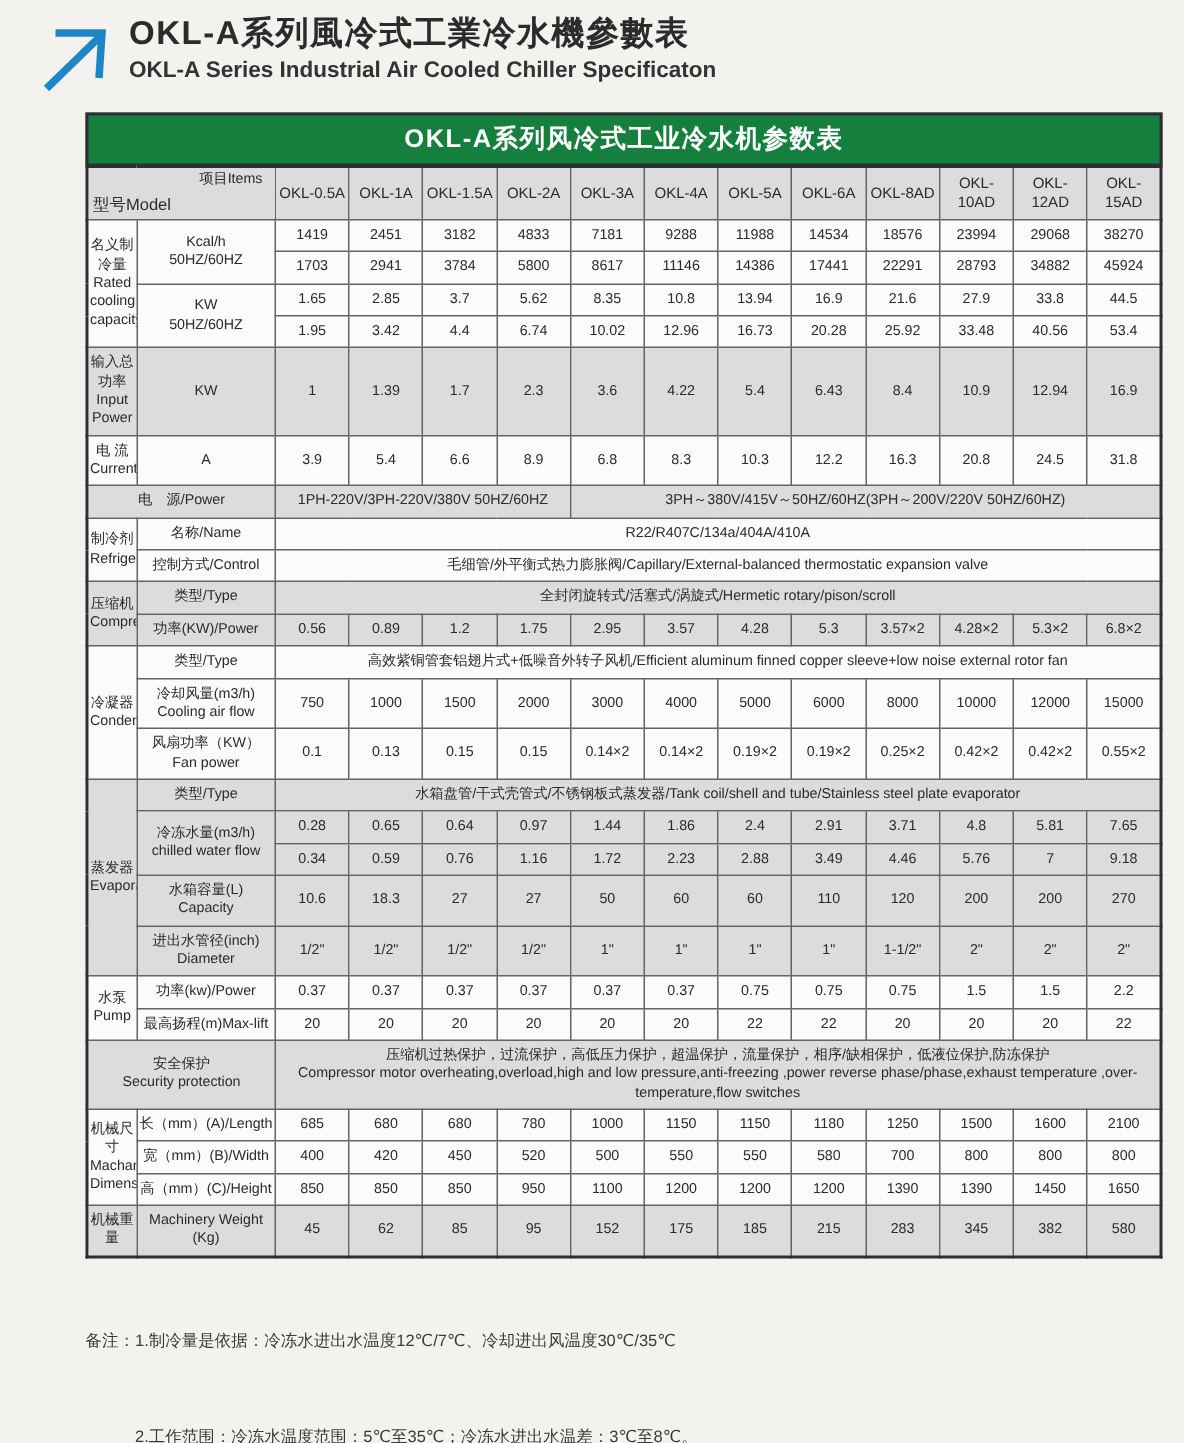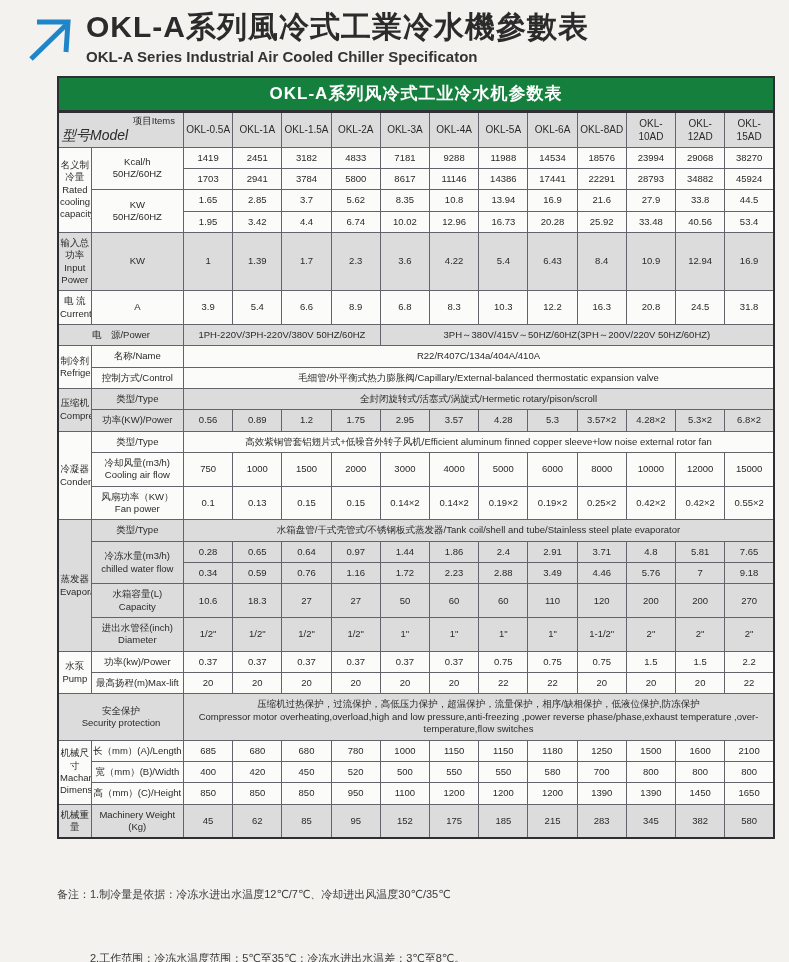--- a/index.html
+++ b/index.html
@@ -9,21 +9,21 @@
     font-family:"Liberation Sans","DejaVu Sans",sans-serif;
     color:#2e2e2e;
     -webkit-font-smoothing:antialiased;
   }
   .page{position:relative;width:789px;height:962px;}
 
   
   .doc-header{display:flex;align-items:flex-start;padding:8px 0 0 24px;}
   .logo{display:block;width:54px;height:52px;margin-top:4px;flex:0 0 auto;}
   .titles{margin-left:8px;}
-  .title-zh{font-size:30px;font-weight:bold;color:#2b2b2b;letter-spacing:1px;line-height:1.25;}
+  .title-zh{font-size:22px;font-weight:bold;color:#2b2b2b;letter-spacing:1px;line-height:1.25;}
   .title-en{font-size:15px;font-weight:700;color:#333;margin-top:2px;}
 
   
   .tablewrap{margin:11px 14px 0 57px;width:718px;}
   .table-title{
     box-sizing:border-box;width:718px;
     background:#15803d;color:#ffffff;
     border:2px solid #2e2e34;border-bottom:1px solid #2e2e34;
     text-align:center;font-size:17px;font-weight:bold;
     padding:4px 0 5px 0;letter-spacing:1px;
@@ -51,21 +51,21 @@
   th.corner{
     position:relative;height:26px;
     background:#dcdcdc;
     background-image:linear-gradient(to bottom right,
       transparent calc(50% - 0.7px),
       #63636b calc(50% - 0.7px),
       #63636b calc(50% + 0.7px),
       transparent calc(50% + 0.7px));
   }
   .c-items{position:absolute;top:2px;right:8px;font-size:9.5px;font-weight:normal;margin-left:12px;}
-  .c-model{position:absolute;bottom:2px;left:3px;font-size:14px;font-weight:normal;font-style:italic;}
+  .c-model{position:absolute;bottom:2px;left:3px;font-size:11px;font-weight:normal;}
 
   
   .notes{margin:14px 14px 0 57px;color:#3a3a3a;}
   .notes-zh .note-line{font-size:11px;line-height:1.55;white-space:pre-wrap;margin-top:47px;}
   .notes-en{margin-top:4px;}
   .notes-en .note-line{font-size:10.5px;line-height:1.6;white-space:pre-wrap;}
 </style>
 </head>
 <body>
 

